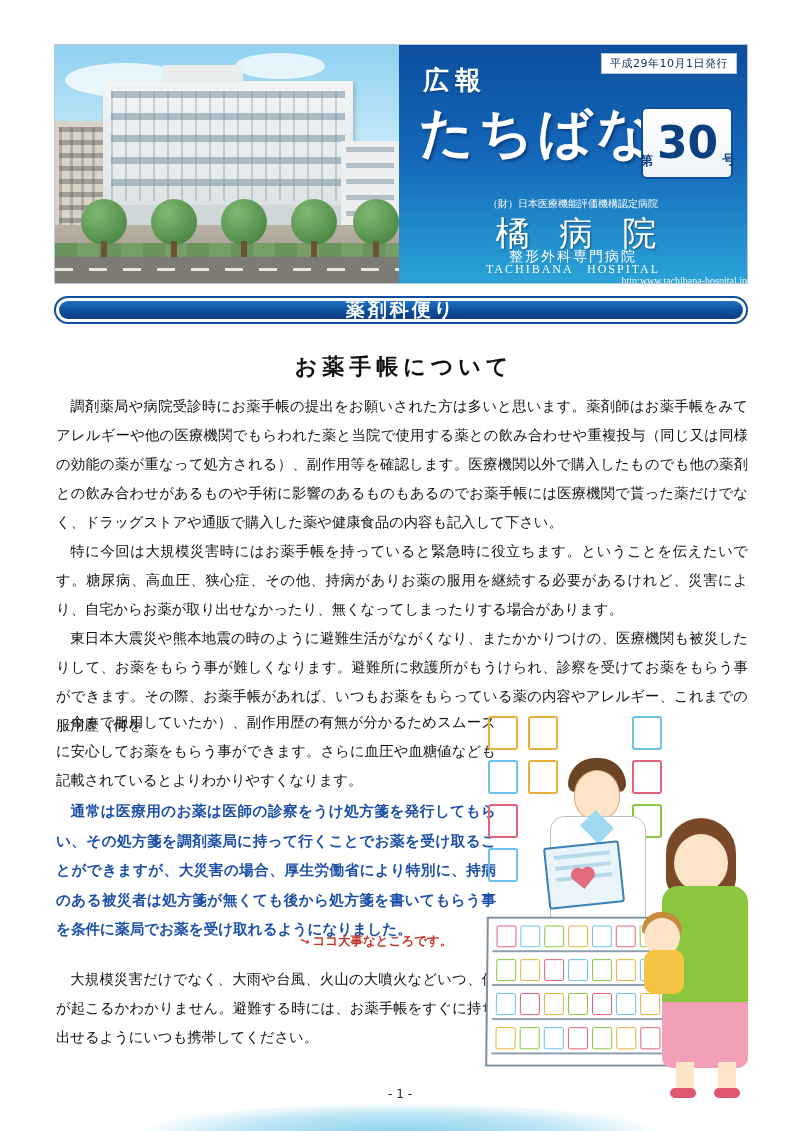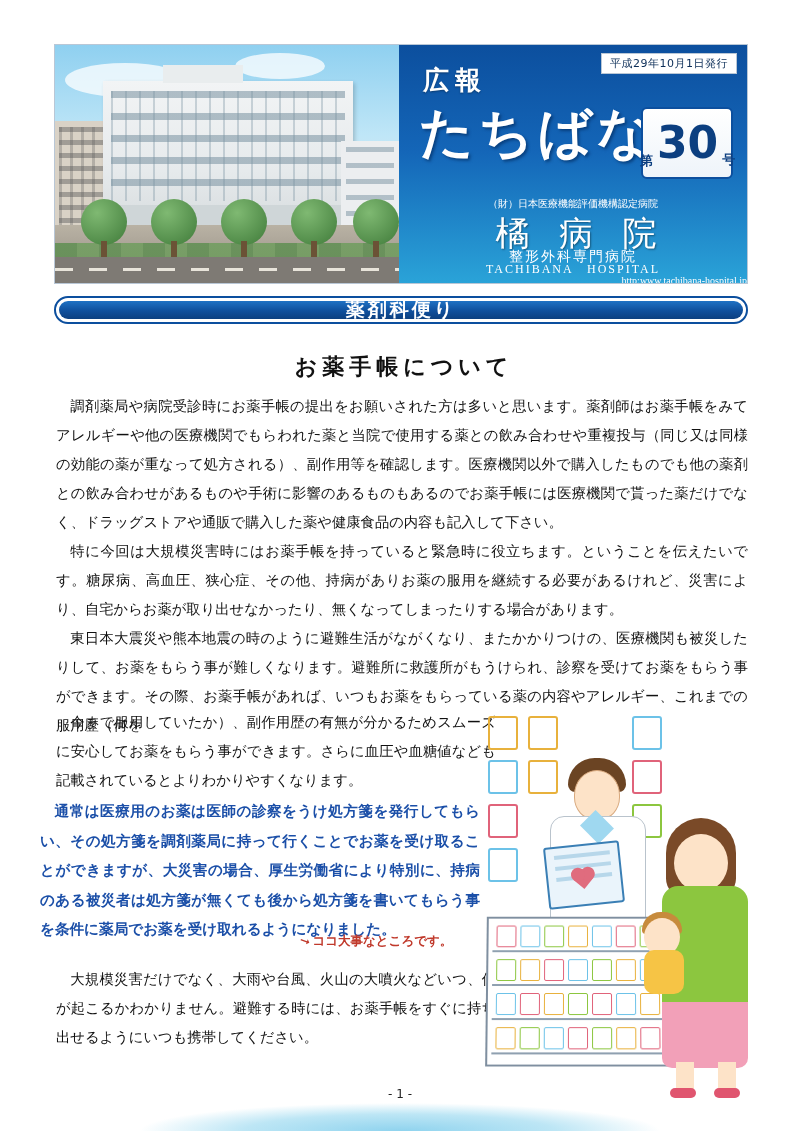--- a/index.html
+++ b/index.html
@@ -231,21 +231,21 @@
     color: #111;
   }
   .body-text p { margin: 0 0 0 0; text-indent: 1em; }
 
   .block-narrow {
     position: absolute; left: 56px; top: 708px; width: 440px;
     font-size: 14.3px; line-height: 29px; text-align: justify;
   }
   .block-narrow p { margin: 0; text-indent: 1em; }
   .block-blue {
-    position: absolute; left: 40px; top: 797px; width: 440px;
+    position: absolute; left: 56px; top: 797px; width: 440px;
     font-size: 14.6px; line-height: 29.5px; text-align: justify;
     color: #1b4fa8; font-weight: bold;
   }
   .block-blue p { margin: 0; text-indent: 1em; }
   .block-last {
     position: absolute; left: 56px; top: 965px; width: 440px;
     font-size: 14.3px; line-height: 29px; text-align: justify;
   }
   .block-last p { margin: 0; text-indent: 1em; }
 

